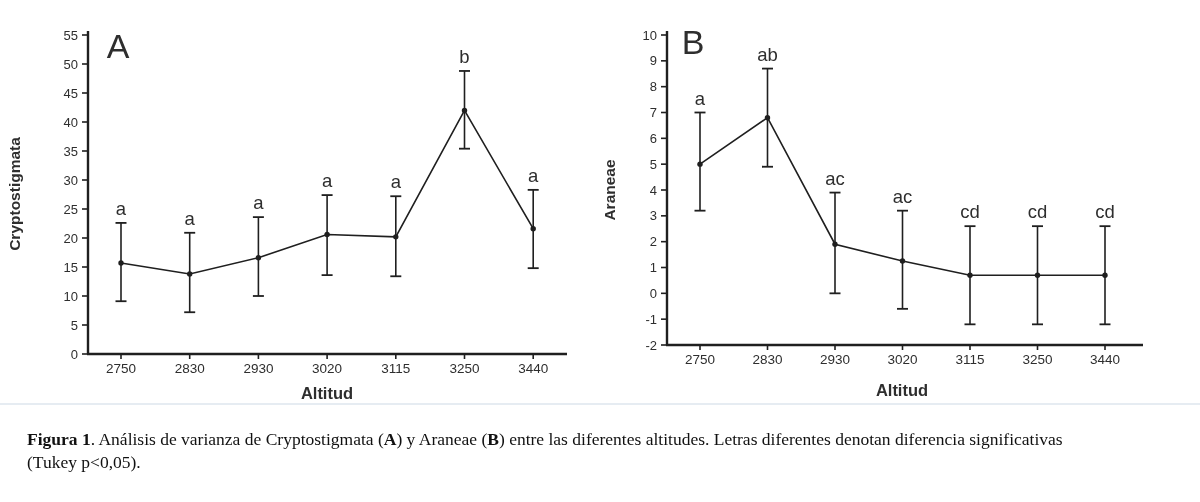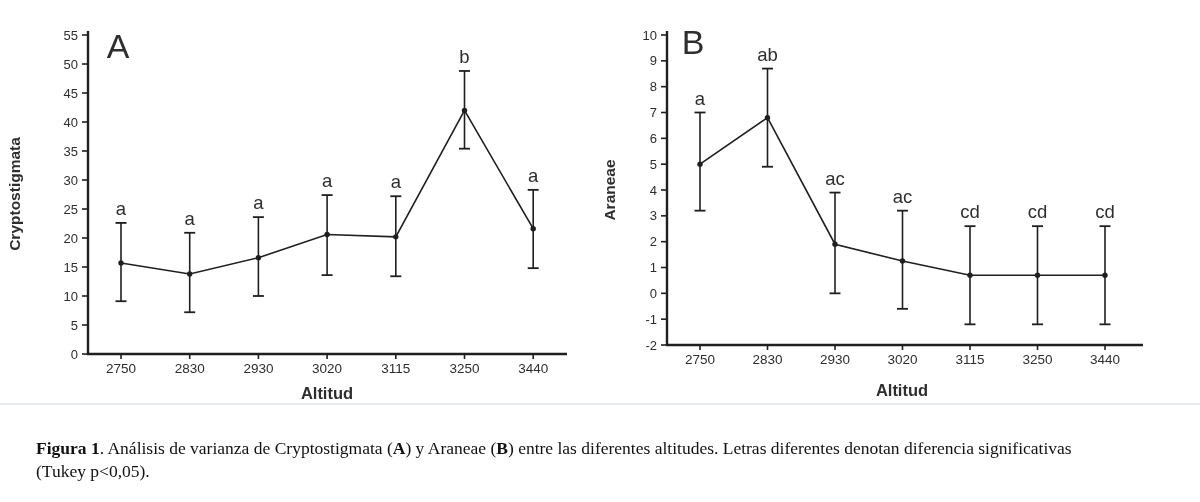--- a/index.html
+++ b/index.html
@@ -5,21 +5,21 @@
   html,body{margin:0;padding:0;background:#ffffff;}
   .page{position:relative;width:1200px;height:502px;background:#ffffff;overflow:hidden;
         font-family:"Liberation Sans",sans-serif;}
   .charts{position:absolute;left:0;top:0;width:1200px;height:410px;}
   .chart{position:absolute;top:0;width:600px;height:410px;}
   #chartA{left:0;}
   #chartB{left:600px;}
   .chart text{font-family:"Liberation Sans",sans-serif;fill:#2e2e2e;}
   .artifact-line{position:absolute;left:0;top:403px;width:1200px;height:2px;
                  background:#e6ecf2;}
-  .caption{position:absolute;left:20px;top:421px;width:1150px;margin:16px;
+  .caption{position:absolute;left:20px;top:421px;width:1150px;margin:7px;
            font-family:"Liberation Serif",serif;font-size:17.5px;line-height:1.32;
            color:#111111;}
   .caption b{font-weight:bold;}
 </style>
 </head>
 <body>
 
 <div class="page">
   <div class="charts">
     <svg id="chartA" class="chart" viewBox="0 0 600 410">

